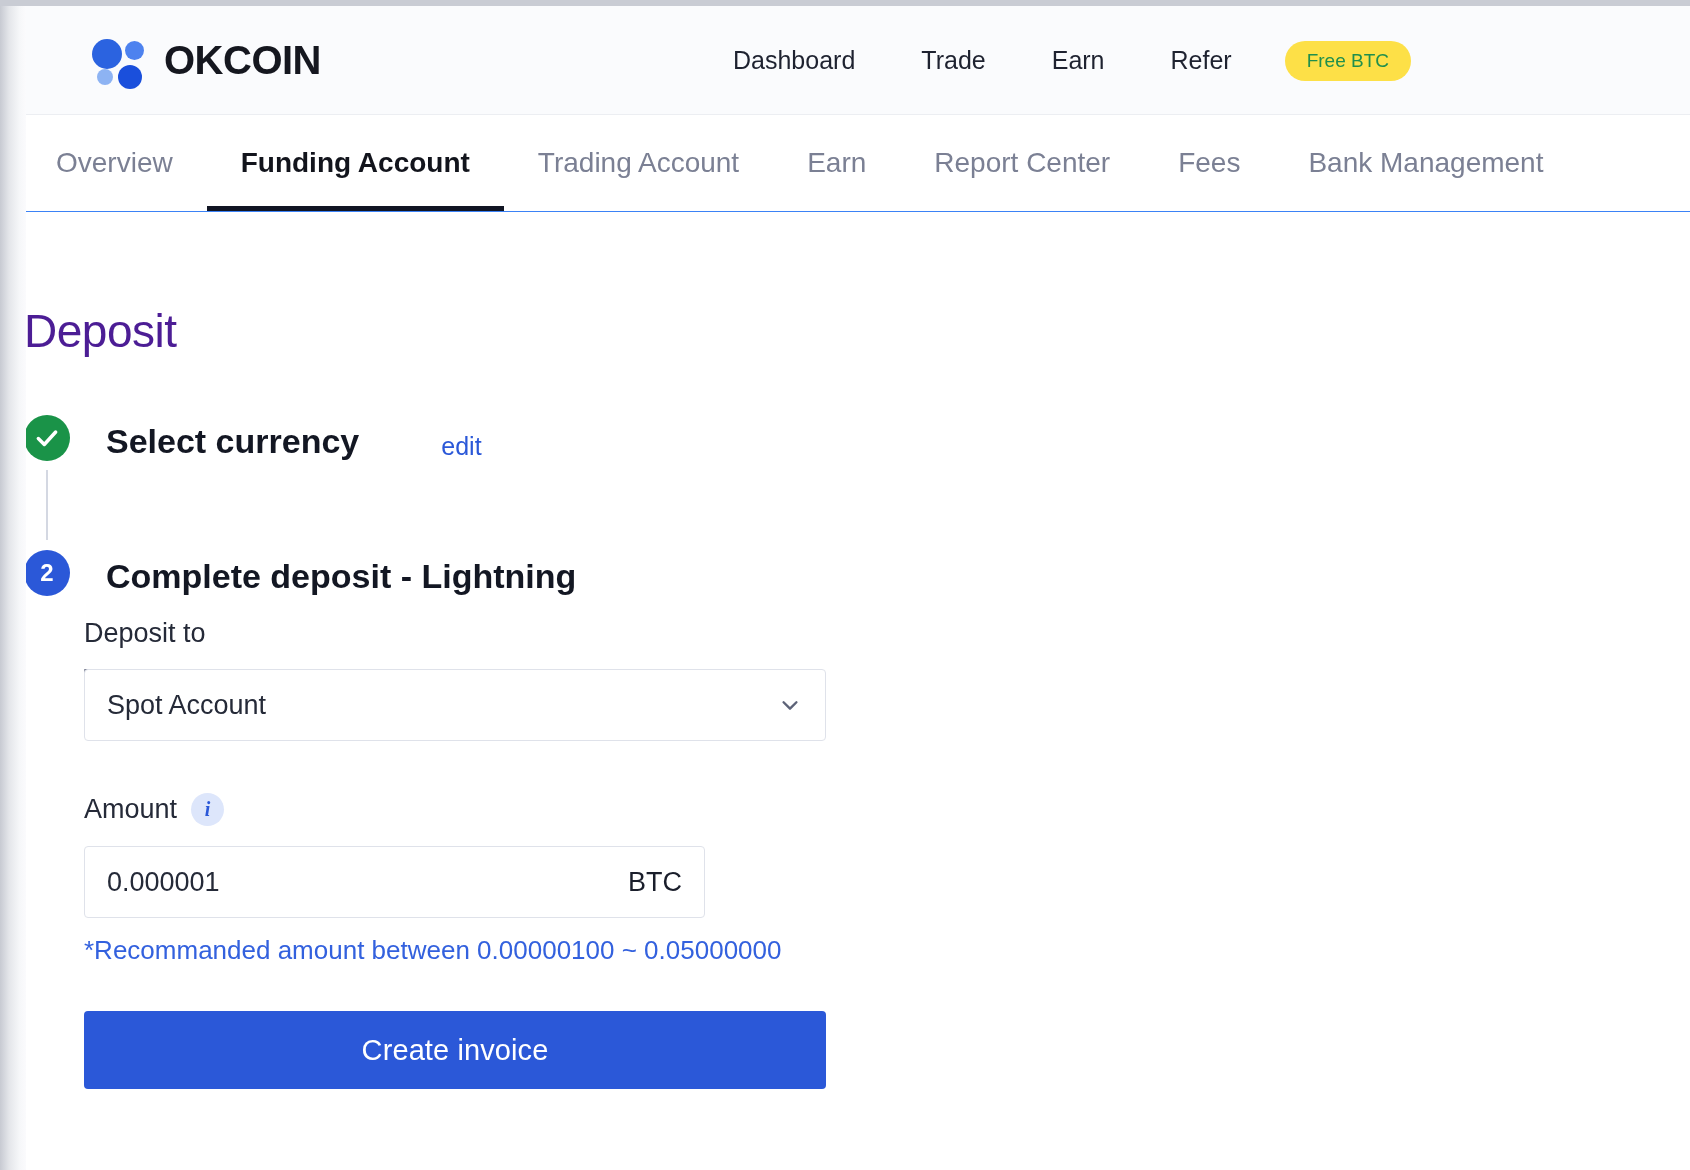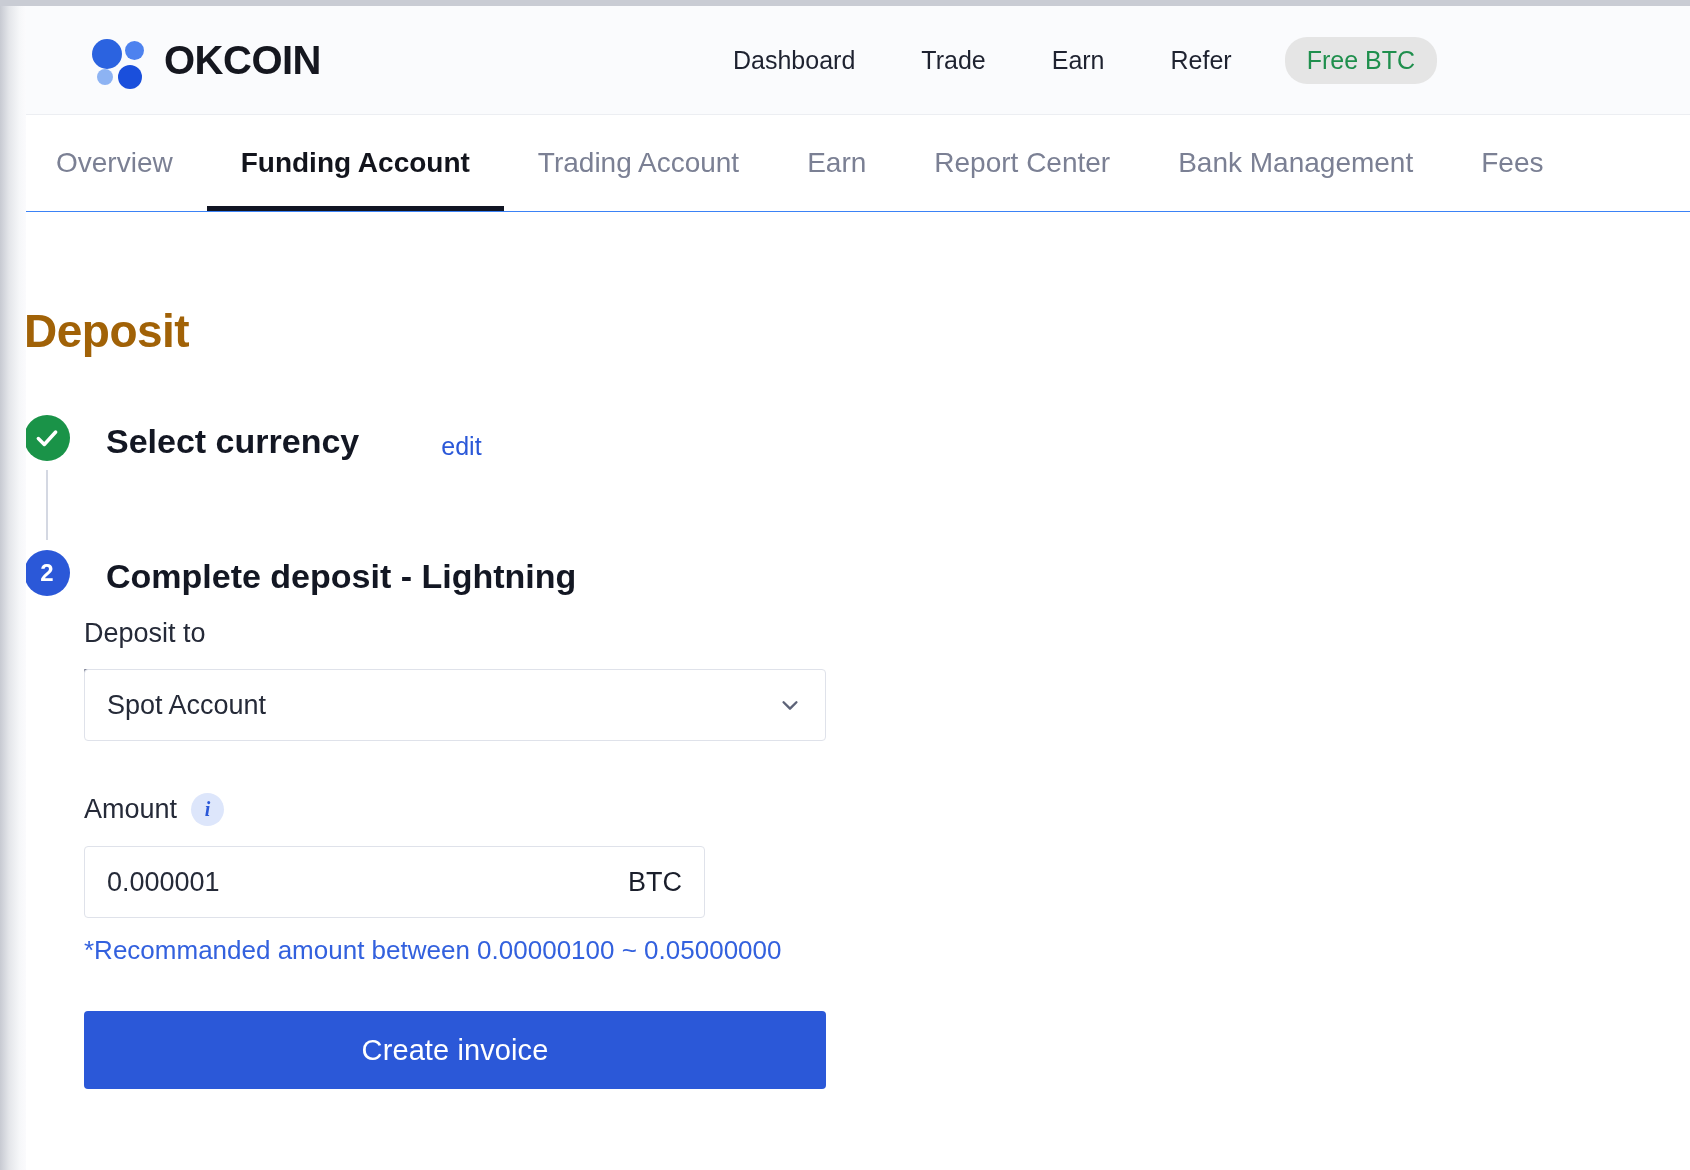--- a/index.html
+++ b/index.html
@@ -106,23 +106,23 @@
   }
   .nav-main .nav-link {
     font-size: 25px;
     color: #1e2230;
     padding: 0 33px;
     white-space: nowrap;
     cursor: pointer;
   }
   .badge-free {
     margin-left: 20px;
-    background: #e5e5e5;
+    background: #fde047;
     color: #1f8f4d;
-    font-size: 25px;
+    font-size: 19px;
     border-radius: 22px;
     padding: 9px 22px;
     white-space: nowrap;
     cursor: pointer;
   }
 
   
   .subnav {
     position: absolute;
     top: 115px; left: 0;
@@ -172,22 +172,22 @@
     width: 1690px;
     height: 958px;
     background: #ffffff;
   }
 
   .page-title {
     position: absolute;
     left: 24px;
     top: 92px;
     font-size: 46px;
-    font-weight: 700;
-    color: #a16207;
+    font-weight: 400;
+    color: #4c1d95;
     letter-spacing: -0.5px;
   }
 
   
   .step-row {
     position: absolute;
     display: flex;
     align-items: flex-end;
   }
   .step1 { left: 24px; top: 203px; }
@@ -386,22 +386,22 @@
 
   </div>
 
   <div class="subnav">
     <div class="subnav-inner">
       <div class="tab">Overview</div>
       <div class="tab active">Funding Account</div>
       <div class="tab">Trading Account</div>
       <div class="tab">Earn</div>
       <div class="tab">Report Center</div>
+      <div class="tab">Fees</div>
       <div class="tab">Bank Management</div>
-      <div class="tab">Fees</div>
     </div>
   </div>
 
   <div class="main">
 
     <div class="page-title">Deposit</div>
 
     <div class="step-row step1">
       <div class="step-icon-check">
         <svg width="26" height="26" viewBox="0 0 24 24" fill="none" stroke="#ffffff" stroke-width="3.2" stroke-linecap="round" stroke-linejoin="round">

